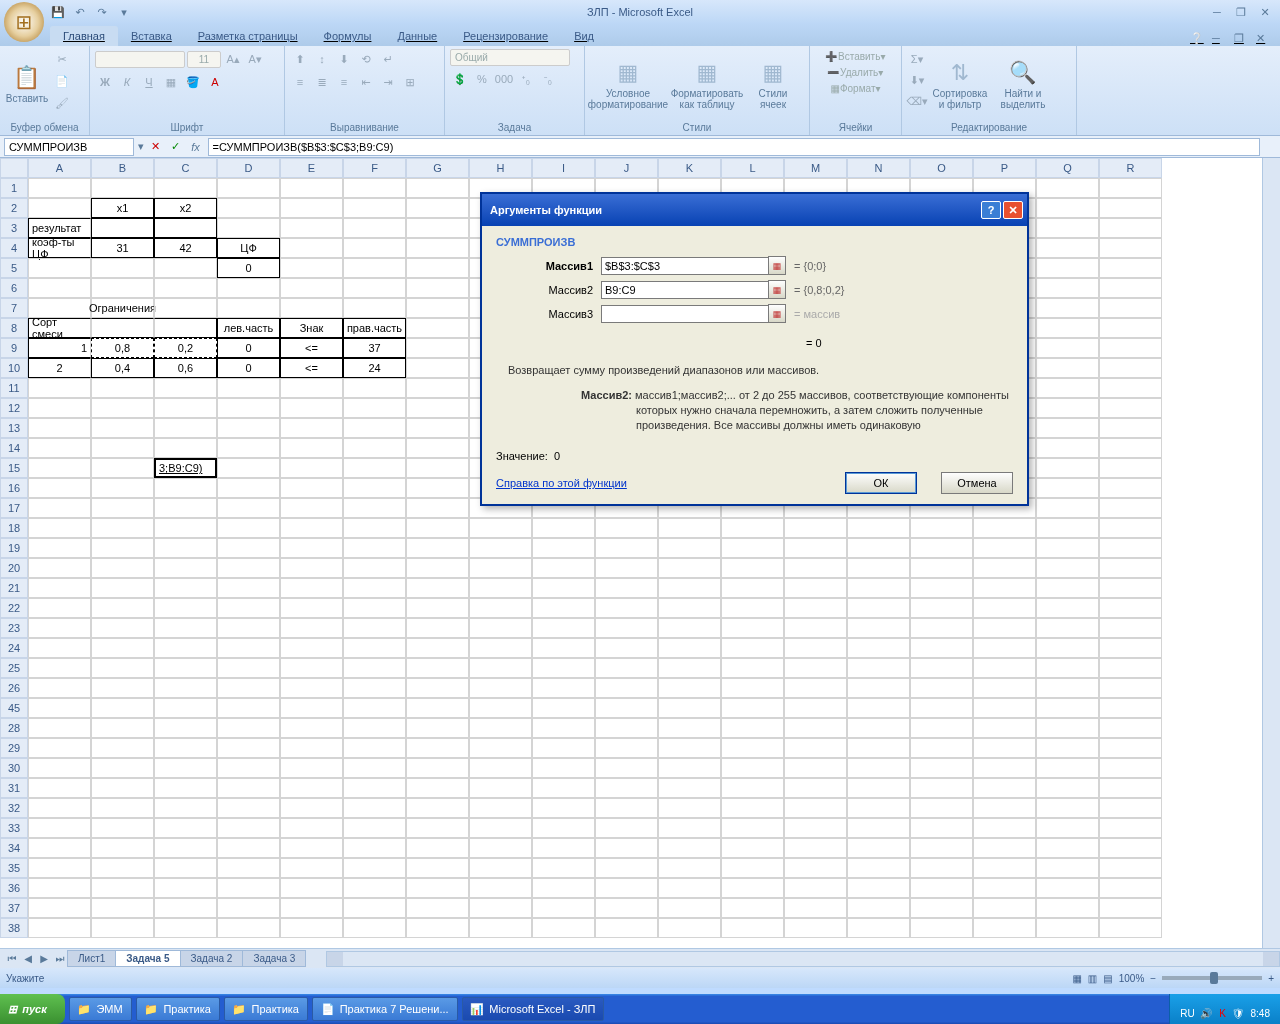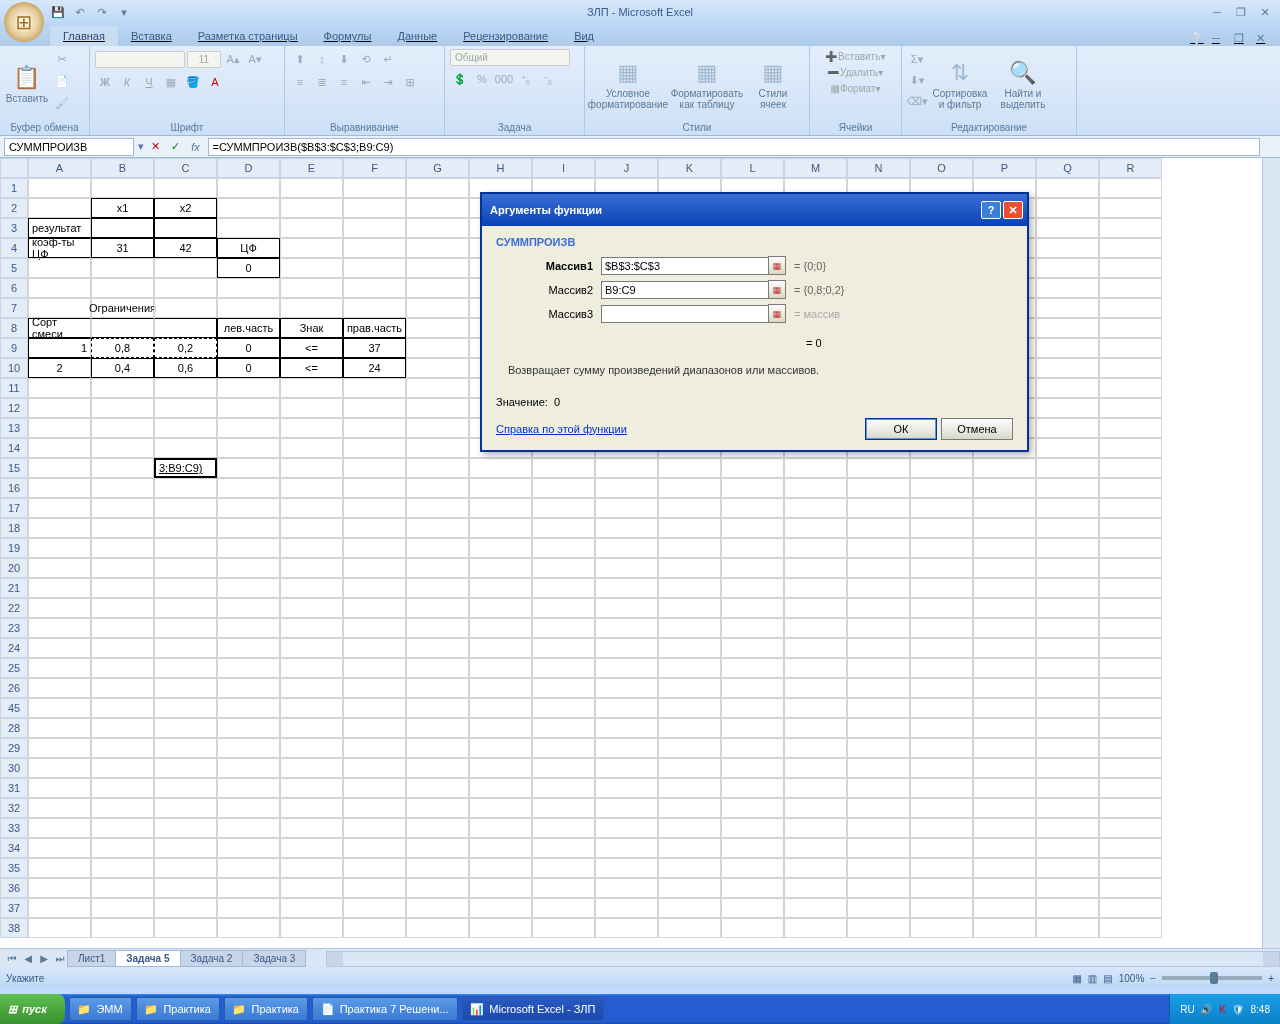--- a/index.html
+++ b/index.html
@@ -84,30 +84,30 @@
 .arg-row label.bold { font-weight:bold; }
 .arg-row input { width:168px; border:1px solid #7a7a7a; padding:2px 3px; font-size:11px; background:#fff; }
 .refbtn { width:18px; height:19px; border:1px solid #7a7a7a; background:linear-gradient(#fefefe,#d8d8c8); margin-left:-1px; display:inline-flex; align-items:center; justify-content:center; cursor:pointer; font-size:9px; color:#c03030; }
 .arg-result { margin-left:8px; color:#666; }
 .dlg-text { margin:14px 12px 10px; color:#333; line-height:1.35; }
 .dlg-desc { margin-left:140px; text-indent:-55px; color:#333; line-height:1.35; }
 .dlg-desc b { font-weight:bold; }
 .dlg-value { margin-top:18px; }
 .dlg-footer { display:flex; align-items:center; margin-top:10px; }
 .dlg-link { color:#0033cc; text-decoration:underline; cursor:pointer; }
-.dlg-footer .btns { margin-left:auto; display:flex; gap:4px; }
+.dlg-footer .btns { margin-left:auto; display:flex; gap:24px; }
 .dlg-footer button { width:72px; height:22px; font-size:11px; border:1px solid #7a7a7a; background:linear-gradient(#fefefe,#d8d8c8); cursor:pointer; }
 .dlg-footer button.default { border:1px solid #003399; box-shadow:0 0 0 1px #5a9ad5 inset; }
 
 
 .taskbar { position:absolute; bottom:0; left:0; right:0; height:30px; background:linear-gradient(#3a8ce8,#245dd0 8%,#245dd0 92%,#1a4ab0); display:flex; align-items:center; font-size:11px; color:#fff; }
 .start-btn { height:30px; padding:0 18px 0 8px; background:linear-gradient(#5fc050,#3a9030); display:flex; align-items:center; gap:5px; font-style:italic; font-weight:bold; border-radius:0 8px 8px 0; cursor:pointer; }
 .task { height:24px; padding:0 8px; margin-left:4px; background:linear-gradient(#5a9ae5,#3a7ad5); border:1px solid #2a5aa5; border-radius:2px; display:flex; align-items:center; gap:5px; cursor:pointer; max-width:152px; overflow:hidden; white-space:nowrap; }
 .task.active { background:linear-gradient(#2a5ac0,#1a4ab0); }
-.tray { margin-left:auto; height:30px; background:linear-gradient(#1aa0e8,#0a80c8); display:flex; align-items:center; gap:6px; padding:6px 10px; border-left:1px solid #0a60a8; }
+.tray { margin-left:auto; height:30px; background:linear-gradient(#1aa0e8,#0a80c8); display:flex; gap:6px; padding:14px 10px; border-left:1px solid #0a60a8; }
 .tray span { font-size:10px; }
 </style>
 </head>
 <body>
 
 <div class="titlebar">
   <div class="office-btn"></div>
   <div class="qat">
     <span>💾</span>
     <span>↶</span>
@@ -1061,20 +1061,23 @@
       <span class="arg-result">= {0,8;0,2}</span>
     </div>
     <div class="arg-row">
       <label>Массив3</label>
       <input value="" style="">
       <span class="refbtn">▦</span>
       <span class="arg-result" style="color:#aaa">= массив</span>
     </div>
     <div style="text-align:left;margin:14px 0 4px 310px">= 0</div>
     <div class="dlg-text">Возвращает сумму произведений диапазонов или массивов.</div>
+    <div class="dlg-desc">
+      <b>Массив2:</b>&nbsp;<span>массив1;массив2;... от 2 до 255 массивов, соответствующие компоненты которых нужно сначала перемножить, а затем сложить полученные произведения. Все массивы должны иметь одинаковую</span>
+    </div>
     <div class="dlg-value">
       <span>Значение:</span>&nbsp;&nbsp;<span>0</span>
     </div>
     <div class="dlg-footer">
       <span class="dlg-link">Справка по этой функции</span>
       <div class="btns">
         <button class="default">ОК</button>
         <button>Отмена</button>
       </div>
     </div>

